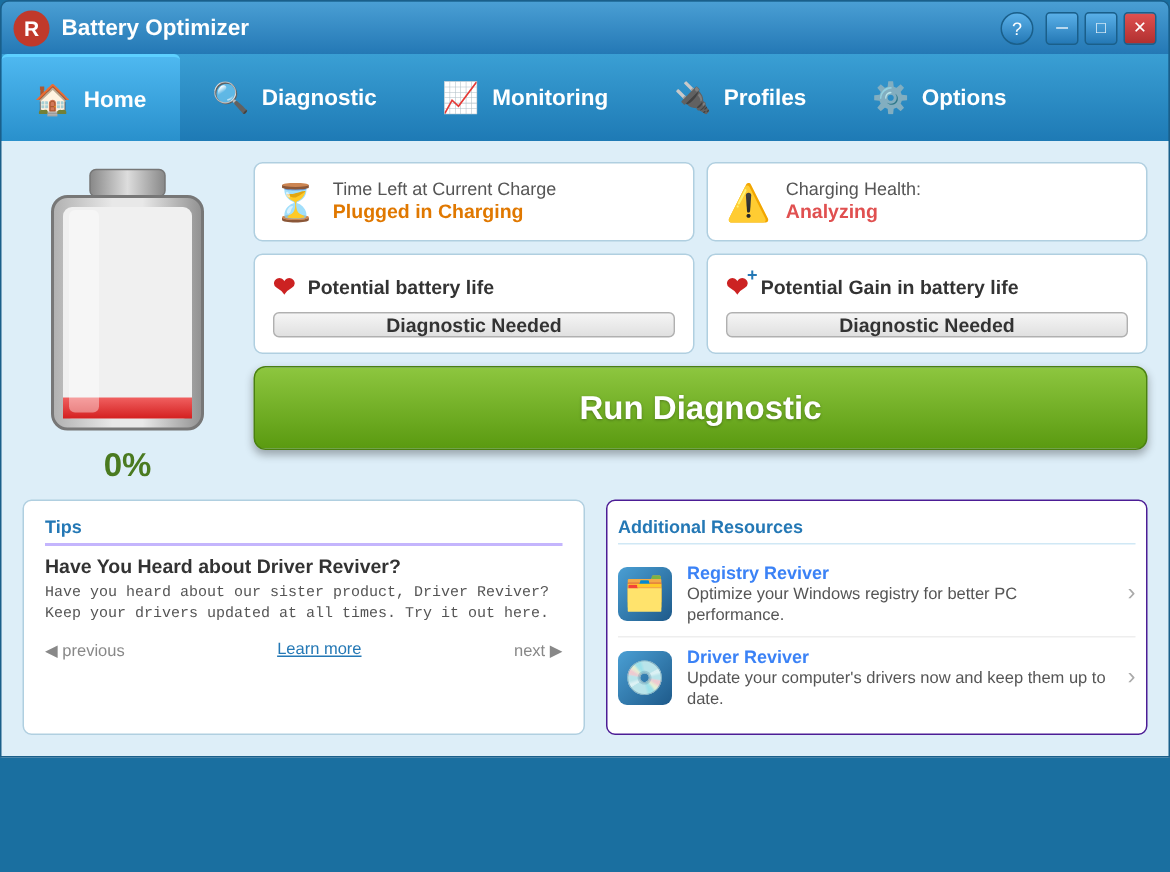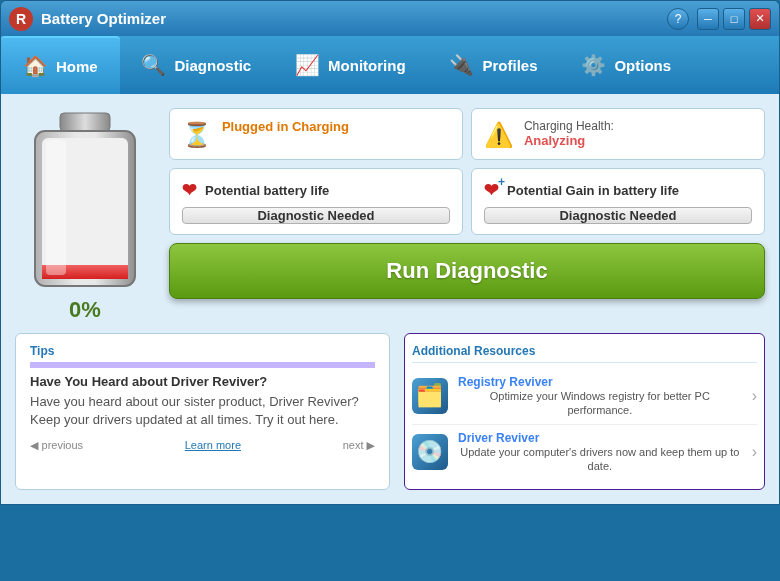--- a/index.html
+++ b/index.html
@@ -207,25 +207,25 @@
       background: white;
       border-radius: 6px;
       border: 1px solid #b0cfe0;
       padding: 10px 14px;
     }
     .tips-header {
       color: #2478b5;
       font-size: 12px;
       font-weight: bold;
       margin-bottom: 6px;
-      border-bottom: 6px solid #c4b5fd;
+      border-bottom: 2px solid #c4b5fd;
       padding-bottom: 4px;
     }
     .tips-title { font-size: 13px; font-weight: bold; color: #333; margin-bottom: 4px; }
-    .tips-text { font-size: 13px; color: #555; line-height: 1.4; }
+    .tips-text { font-size: 10px; color: #555; line-height: 1.4; font-family: Liberation Mono, monospace; }
     .tips-footer {
       display: flex;
       align-items: flex-start;
       margin-top: 10px;
       font-size: 11px;
     }
     .tips-nav { color: #888; cursor: pointer; }
     .tips-learn { color: #2478b5; text-decoration: underline; cursor: pointer; flex: 1; text-align: center; }
 
     
@@ -256,21 +256,21 @@
     .resource-icon {
       width: 36px; height: 36px;
       background: linear-gradient(135deg, #4a9fd4, #1e5a8a);
       border-radius: 6px;
       display: flex; align-items: center; justify-content: center;
       font-size: 20px;
       flex-shrink: 0;
     }
     .resource-content { flex: 1; }
     .resource-title { font-size: 12px; font-weight: bold; color: #3b82f6; }
-    .resource-desc { font-size: 11px; color: #555; line-height: 1.3; text-align: center; }
+    .resource-desc { font-size: 11px; color: #555; line-height: 1.3; }
     .resource-arrow { color: #aaa; font-size: 16px; }
   </style>
 </head>
 <body>
 
 <div class="titlebar">
   <div class="titlebar-icon">
     <span>R</span>
   </div>
   <span class="titlebar-text">Battery Optimizer</span>
@@ -350,20 +350,21 @@
       </svg>
       <div class="battery-percent">0%</div>
     </div>
 
     <div class="info-panels">
 
       <div class="info-row">
         <div class="info-card">
           <div class="info-card-icon">⏳</div>
           <div class="info-card-content">
+            <div class="info-card-title">Time Left at Current Charge</div>
             <div class="info-card-value orange">Plugged in Charging</div>
           </div>
         </div>
         <div class="info-card">
           <div class="info-card-icon">⚠️</div>
           <div class="info-card-content">
             <div class="info-card-title">Charging Health:</div>
             <div class="info-card-value analyzing">Analyzing</div>
           </div>
         </div>

